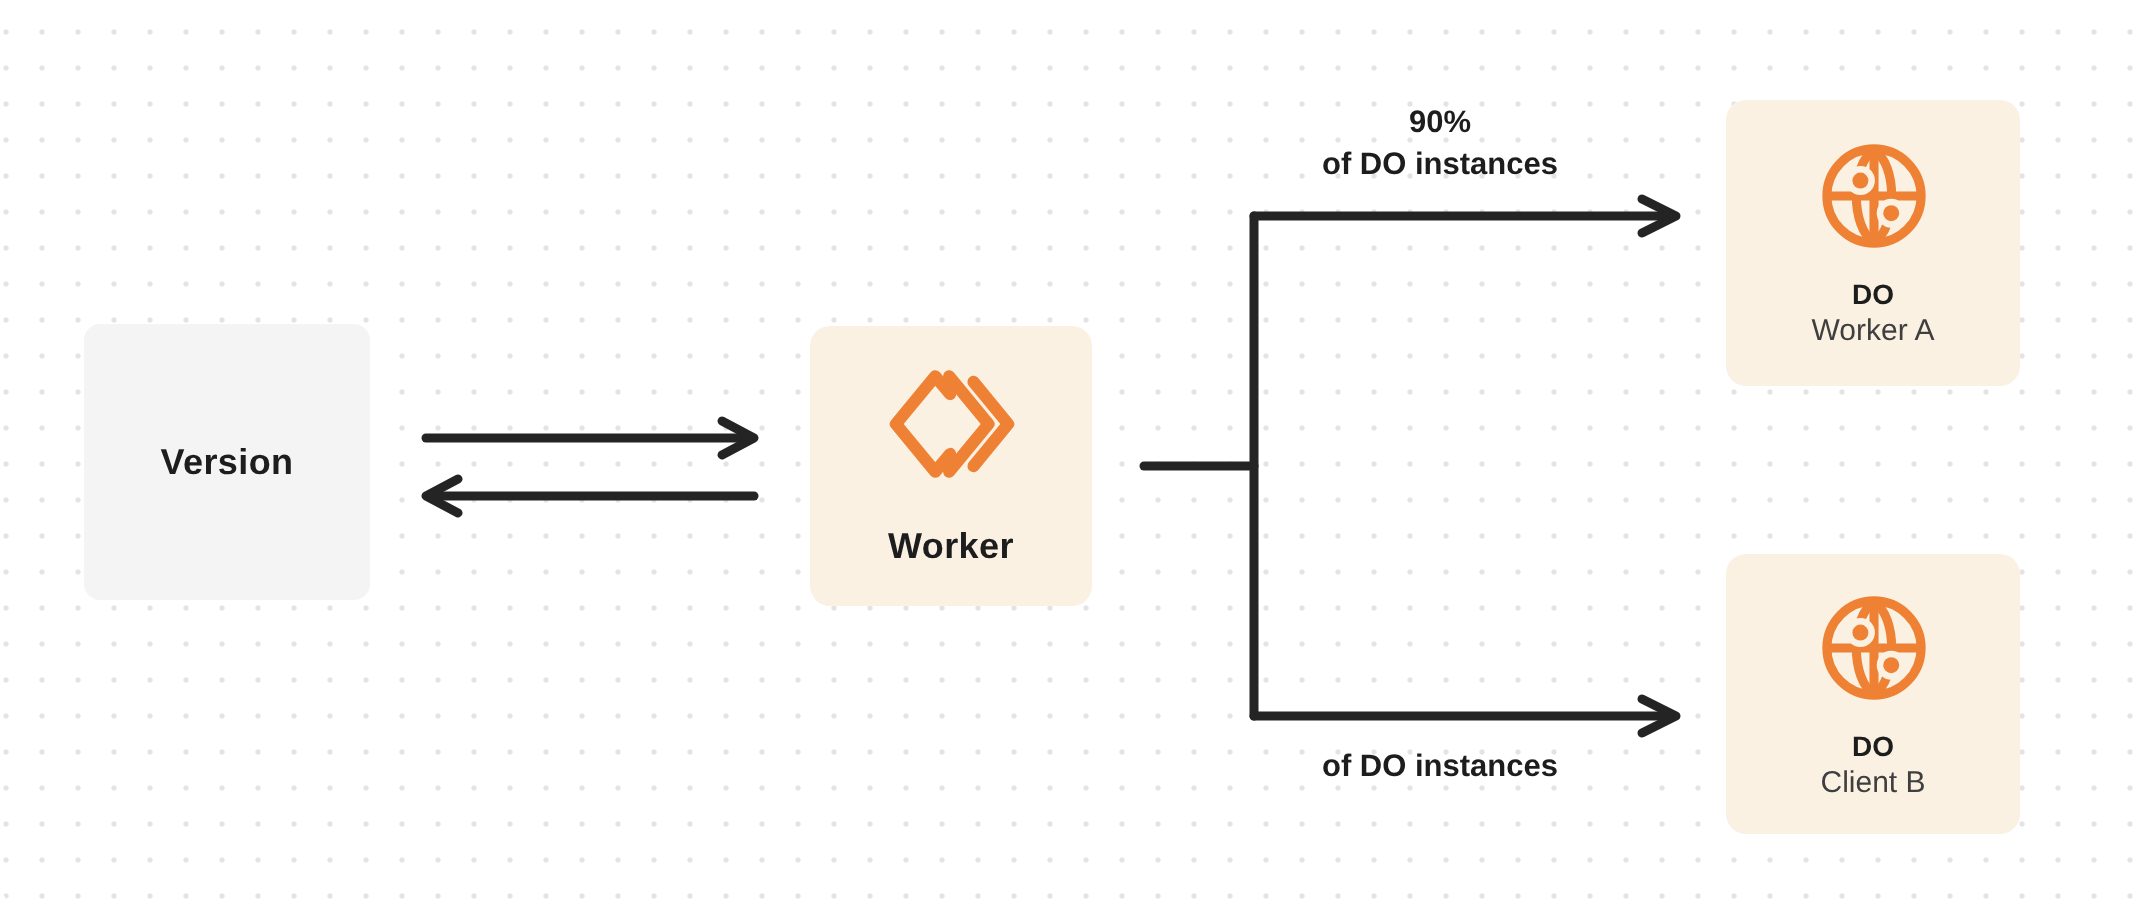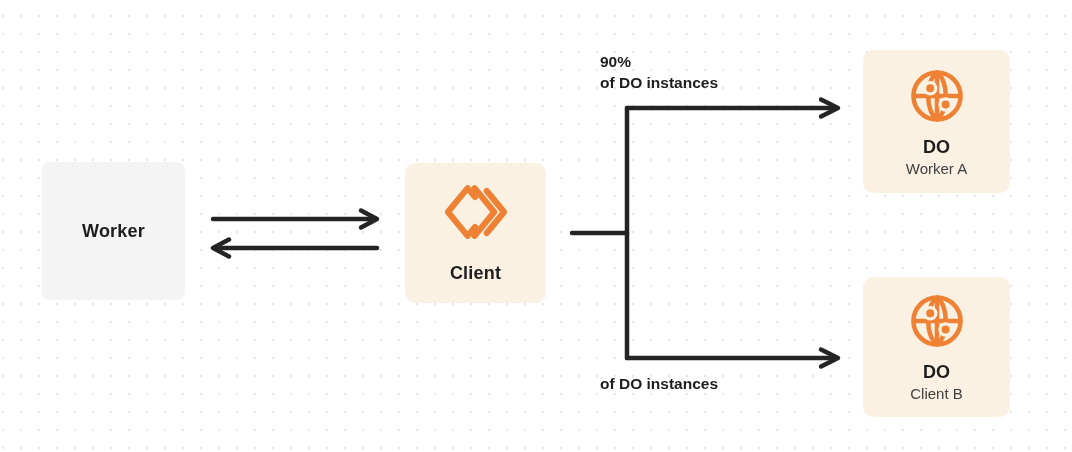--- a/index.html
+++ b/index.html
@@ -70,35 +70,35 @@
   .node-do-b { left: 863px; top: 277px; height: 140px; }
   .node-label {
     font-size: 18px;
     font-weight: 700;
     color: var(--text, #1d1d1d);
     letter-spacing: 0.2px;
   }
   .node-worker .node-label { margin-top: 22px; }
   .do-title {
     margin-top: 12px;
-    font-size: 18px;
+    font-size: 14px;
     font-weight: 700;
     color: var(--text, #1d1d1d);
   }
   .do-subtitle {
     margin-top: 2px;
     font-size: 15px;
     font-weight: 400;
     color: var(--subtitle-text, #3f3f3f);
   }
   .icon-svg { display: block; }
   .edge-label {
     position: absolute;
     width: 240px;
-    text-align: left;
+    text-align: center;
     font-size: 15.5px;
     font-weight: 700;
     line-height: 21px;
     color: var(--text, #1d1d1d);
   }
   .edge-label-a { left: 600px; top: 51px; }
   .edge-label-b { left: 600px; top: 373px; }
 </style>
 </head>
 <body>
@@ -117,32 +117,32 @@
     <path d="M627 108 V358"></path>
 
     <path d="M627 108 H832"></path>
     <path d="M821 99.5 L838 108 L821 116.5"></path>
 
     <path d="M627 358 H832"></path>
     <path d="M821 349.5 L838 358 L821 366.5"></path>
   </svg>
 
   <div class="node node-client">
-    <div class="node-label">Worker</div>
+    <div class="node-label">Version</div>
   </div>
 
   <div class="node node-worker">
     <span>
       <svg class="icon-svg" width="66" height="58" viewBox="0 0 70 62" fill="none">
         <path d="M34 15 L26 5.5 L5 31 L26 56.5 L34 47" stroke="var(--accent, #ee8133)" stroke-width="6.5" stroke-linecap="round" stroke-linejoin="round" fill="none"></path>
         <path d="M33.5 5.5 L54.5 31 L33.5 56.5" stroke="var(--accent, #ee8133)" stroke-width="6.5" stroke-linecap="round" stroke-linejoin="round" fill="none"></path>
         <path d="M46.5 8.5 L65 31 L46.5 53.5" stroke="var(--accent, #ee8133)" stroke-width="6.5" stroke-linecap="round" stroke-linejoin="round" fill="none"></path>
       </svg>
     </span>
-    <div class="node-label">Client</div>
+    <div class="node-label">Worker</div>
   </div>
 
   <div class="node node-do node-do-a">
     <span>
       <svg class="icon-svg" width="58" height="58" viewBox="0 0 64 64" fill="none">
         <g stroke="var(--accent, #ee8133)" stroke-width="5" stroke-linecap="round" fill="none">
           <circle cx="32" cy="32" r="26"></circle>
           <path d="M7 32 H57"></path>
           <path d="M32 6.5 V57.5"></path>
           <path d="M32 6.5 C19 14.5, 19 49.5, 32 57.5"></path>

